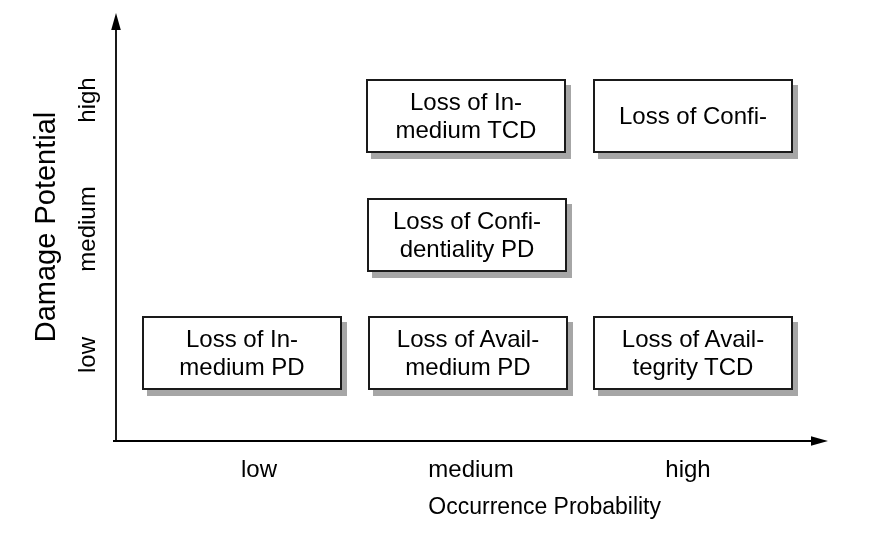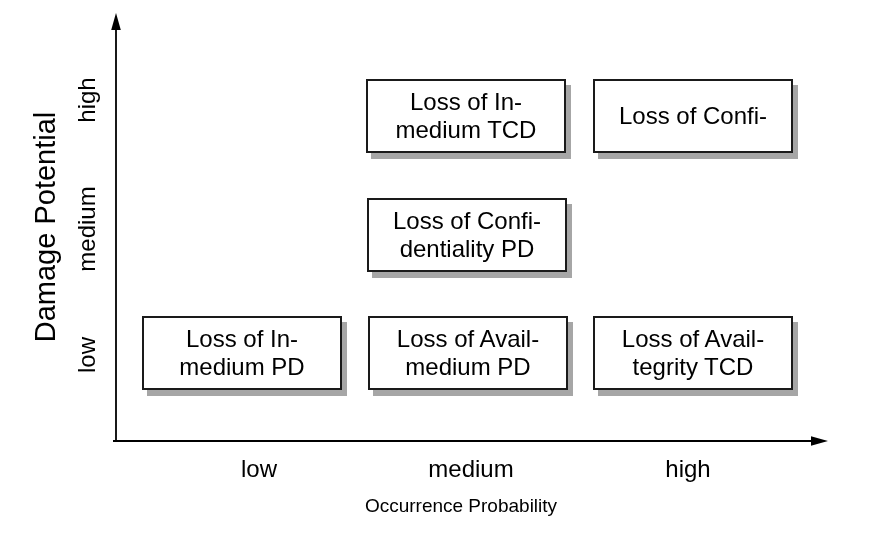--- a/index.html
+++ b/index.html
@@ -38,21 +38,21 @@
   .xtick{
     position:absolute;width:140px;top:455px;
     font-size:24px;line-height:28px;text-align:center;
   }
   .xtick-low{left:189px;}
   .xtick-medium{left:401px;}
   .xtick-high{left:618px;}
 
   .xtitle{
     position:absolute;left:261px;top:489px;width:400px;
-    font-size:19px;line-height:34px;text-align:center;
+    font-size:23px;line-height:34px;text-align:right;
   }
 
   .vlabel{
     position:absolute;width:200px;
     font-size:24px;line-height:26px;text-align:center;
     transform:rotate(-90deg);
   }
   .ytick-high{left:-13px;top:87px;}
   .ytick-medium{left:-13px;top:216px;}
   .ytick-low{left:-13px;top:342px;}

